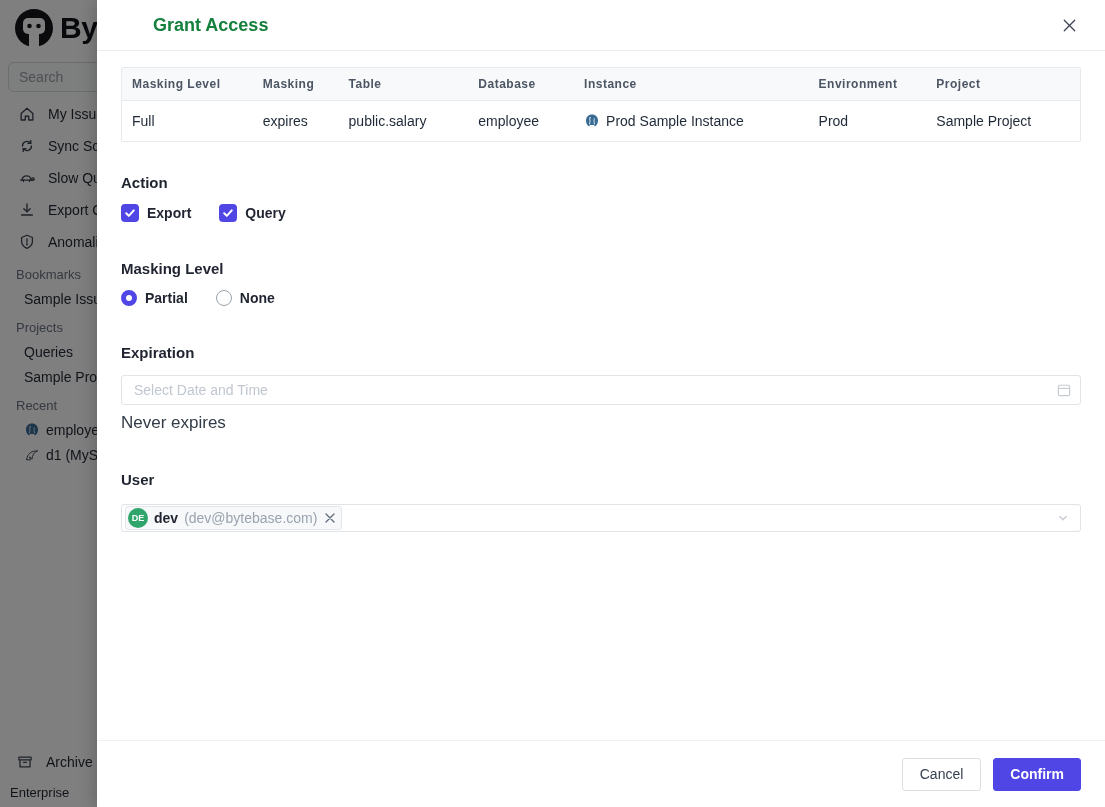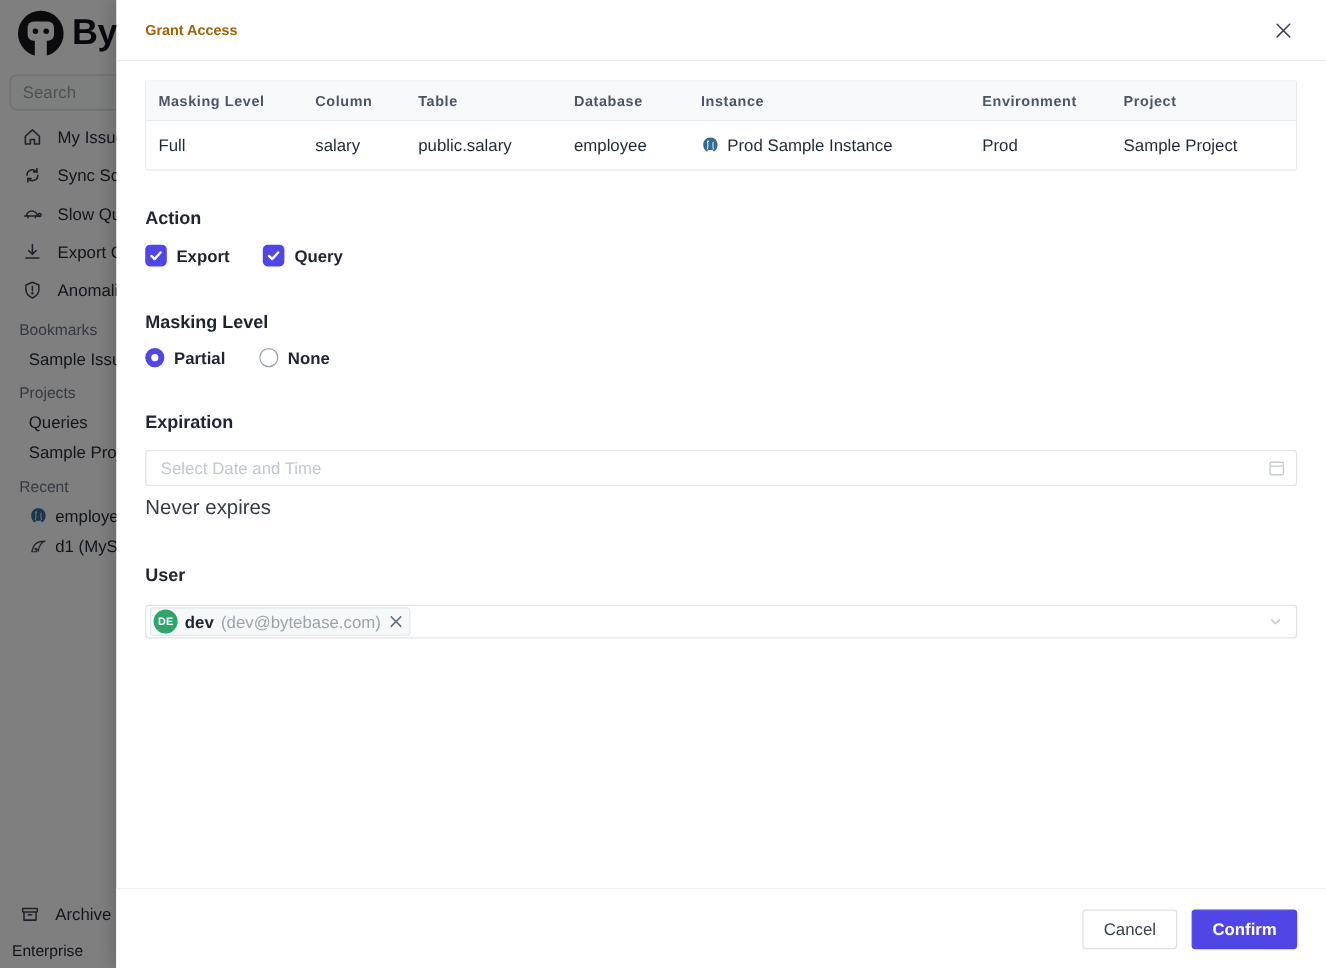--- a/index.html
+++ b/index.html
@@ -25,21 +25,21 @@
   .archive-row { display:flex; align-items:center; gap:12px; height:30px; padding-left:16px; font-size:14px; color:#252b36; cursor:pointer; white-space:nowrap; }
   .archive-row svg { width:18px; height:18px; color:#3d4450; }
   .plan-row { height:30px; display:flex; align-items:center; padding-left:10px; font-size:13px; color:#1f2430; white-space:nowrap; }
 
   
   .dim-overlay { position:absolute; left:0; top:0; width:97px; height:100%; background:rgba(0,0,0,0.5); z-index:5; }
 
   
   .modal { position:absolute; left:97px; top:0; right:0; bottom:0; background:#fff; z-index:10; box-shadow:-4px 0 14px rgba(0,0,0,0.18); }
   .modal-header { height:51px; display:flex; align-items:center; padding:0 24px; border-bottom:1px solid #ebedf0; }
-  .modal-title { font-size:12px; font-weight:700; color:#a16207; }
+  .modal-title { font-size:18px; font-weight:700; color:#15803d;margin-left:32px; }
   .modal-close { margin-left:auto; width:24px; height:24px; display:flex; align-items:center; justify-content:center; cursor:pointer; color:#394150; background:none; border:none; }
   .modal-close svg { width:19px; height:19px; }
   .modal-body { padding:16px 24px 0 24px; }
 
   
   .grant-table { border:1px solid #e7e9ec; border-radius:2px; font-size:14px; }
   .t-row { display:flex; align-items:center; }
   .t-head { background:#f8f9fa; height:33px; border-bottom:1px solid #e7e9ec; }
   .t-head .cell { font-size:12px; font-weight:600; color:#4b5563; letter-spacing:0.5px; }
   .t-data { height:40px; background:#fff; }
@@ -198,30 +198,30 @@
             <path d="M4.5 4.5l11 11M15.5 4.5l-11 11"></path>
           </svg>
       </button>
     </div>
 
     <div class="modal-body">
 
       <div class="grant-table">
         <div class="t-row t-head">
           <span class="cell c0">Masking Level</span>
-          <span class="cell c1">Column</span>
+          <span class="cell c1">Masking</span>
           <span class="cell c2">Table</span>
           <span class="cell c3">Database</span>
           <span class="cell c4">Instance</span>
           <span class="cell c5">Environment</span>
           <span class="cell c6">Project</span>
         </div>
         <div class="t-row t-data">
           <span class="cell c0">Full</span>
-          <span class="cell c1">salary</span>
+          <span class="cell c1">expires</span>
           <span class="cell c2">public.salary</span>
           <span class="cell c3">employee</span>
           <span class="cell c4">
             <svg class="db-ic" viewBox="0 0 16 16">
                 <path fill="#386b94" d="M8 1.5c-3.6 0-6 2.6-6 6 0 2.9 1.3 4.9 3.2 5.9l.9-1.7c1.2.5 2.6.5 3.8 0l.9 1.7c1.9-1 3.2-3 3.2-5.9 0-3.4-2.4-6-6-6z"></path>
                 <path stroke="#ffffff" stroke-width="0.8" fill="none" d="M5.6 5.3c.5 2 .5 4.2-.3 6.1M10.4 5.3c-.5 2-.5 4.2.3 6.1"></path>
                 <circle cx="6.1" cy="4.7" r="0.7" fill="#ffffff"></circle>
               </svg>
             <span>Prod Sample Instance</span>
           </span>

